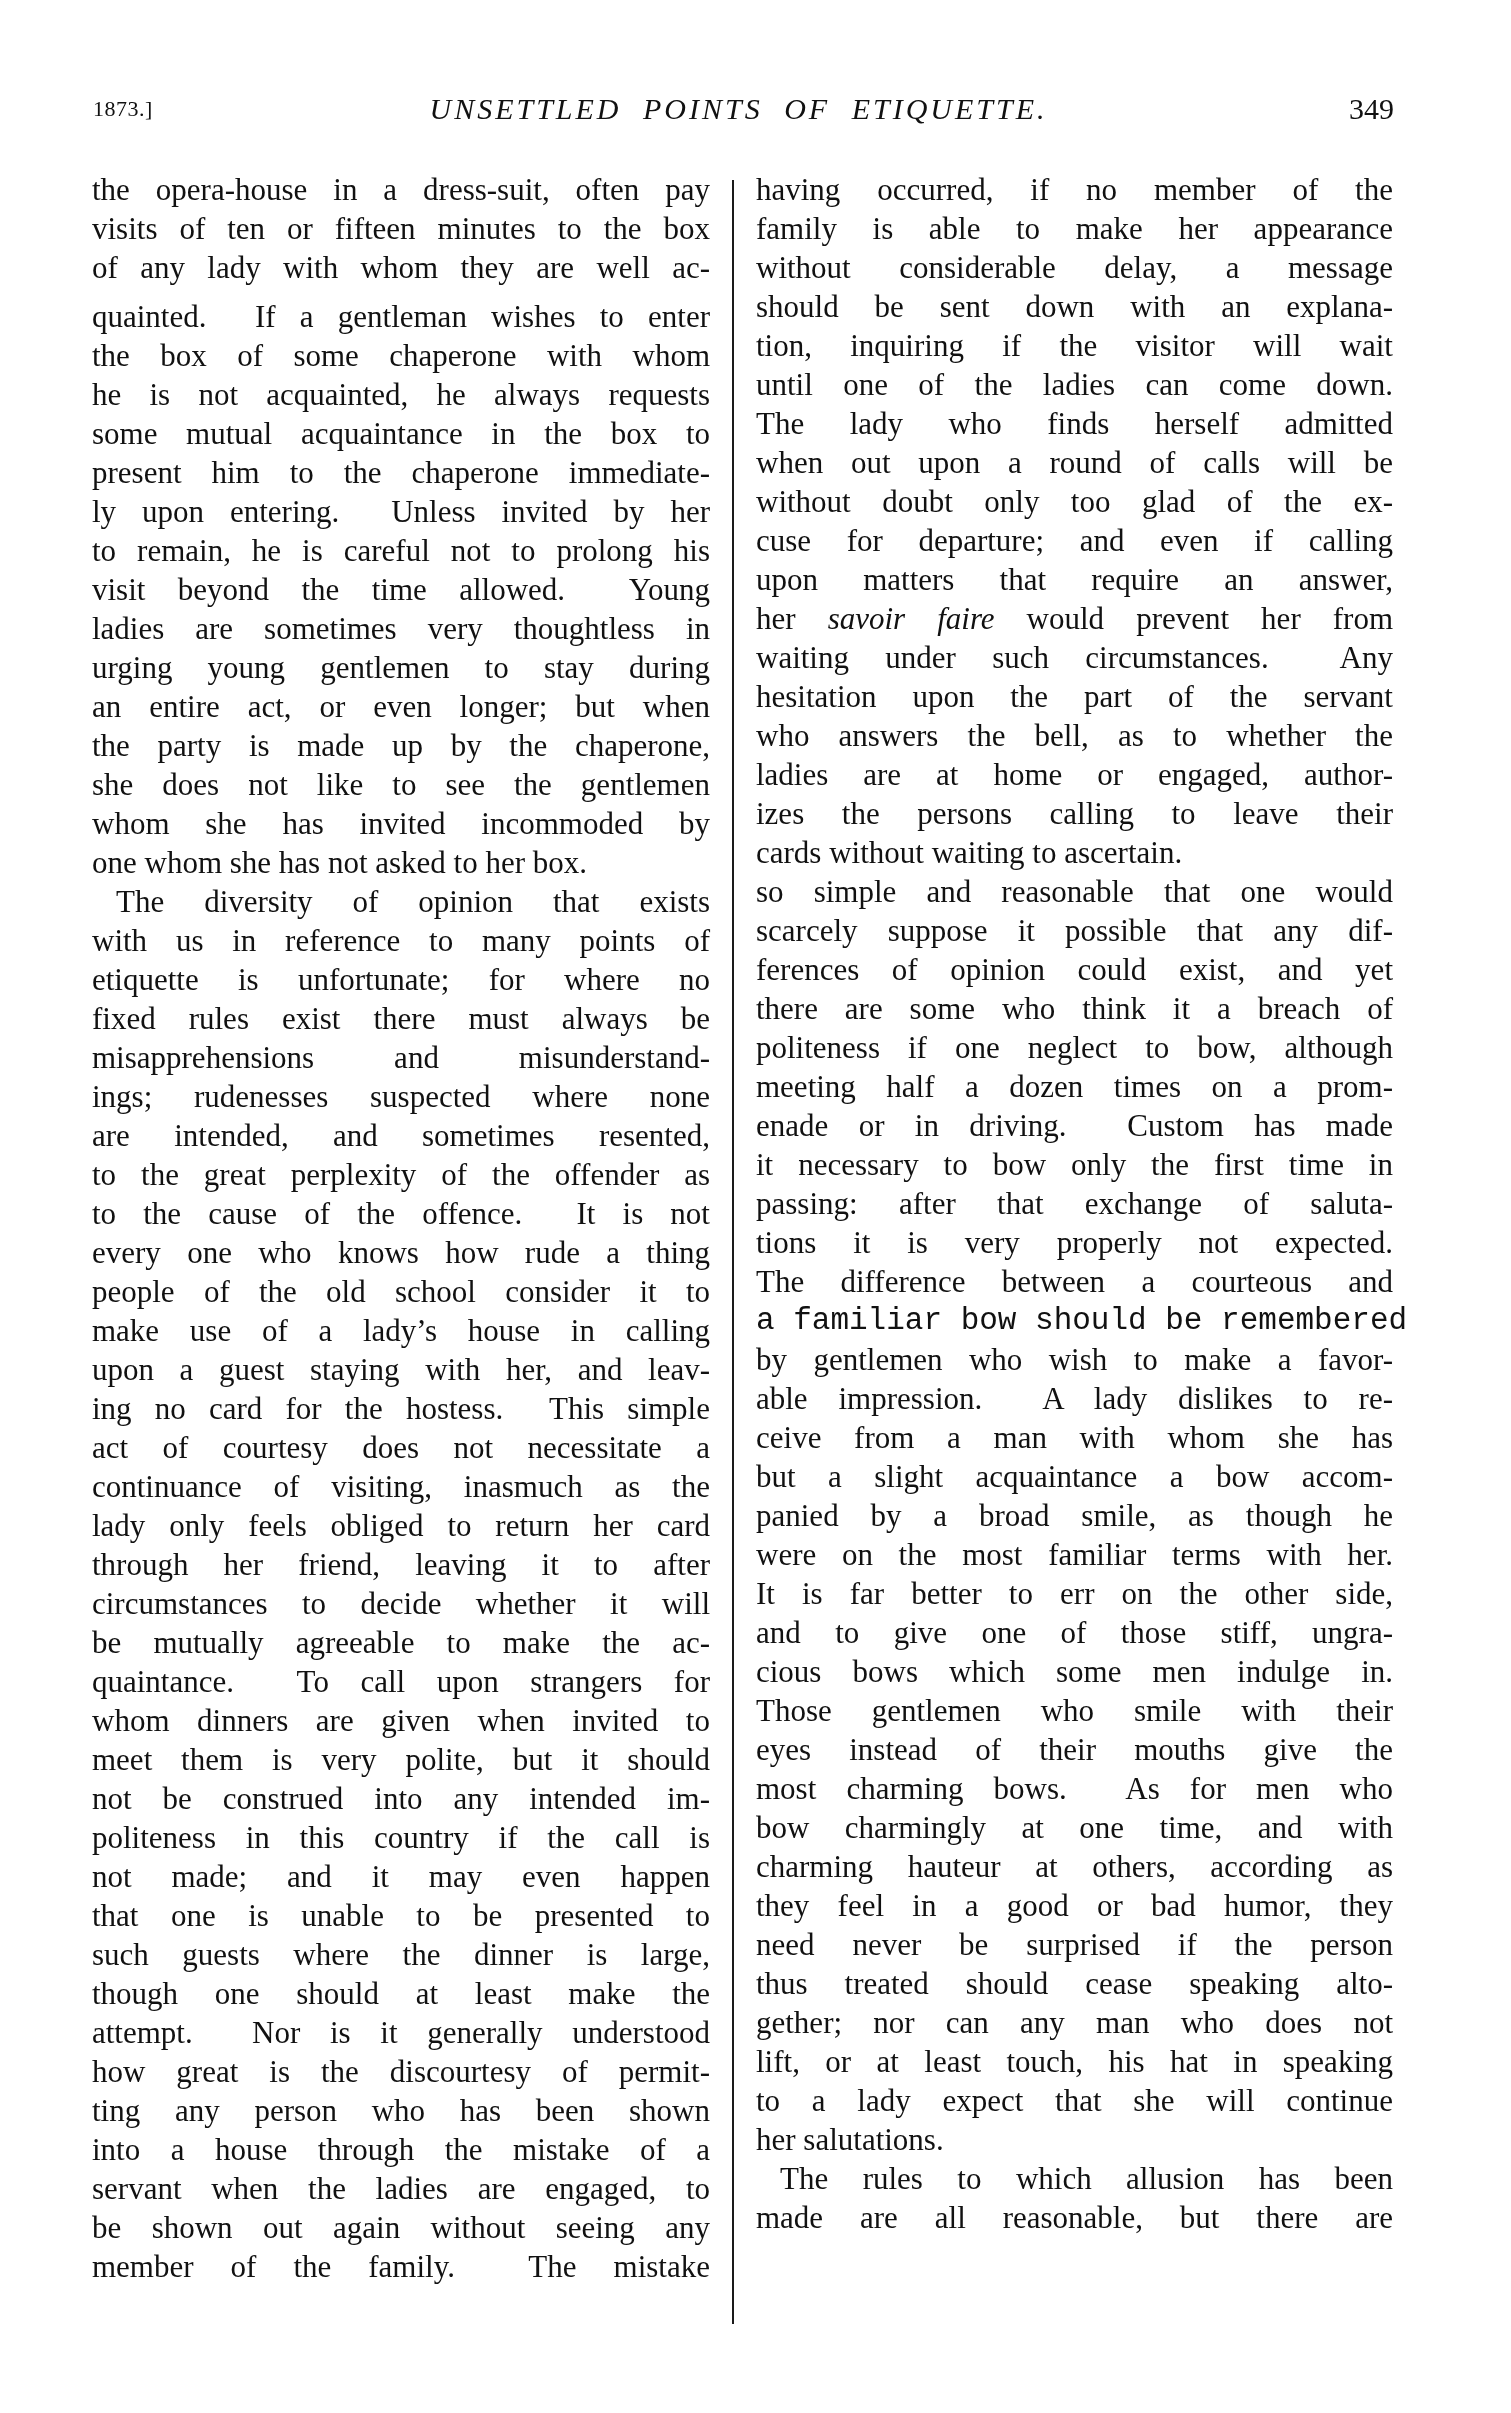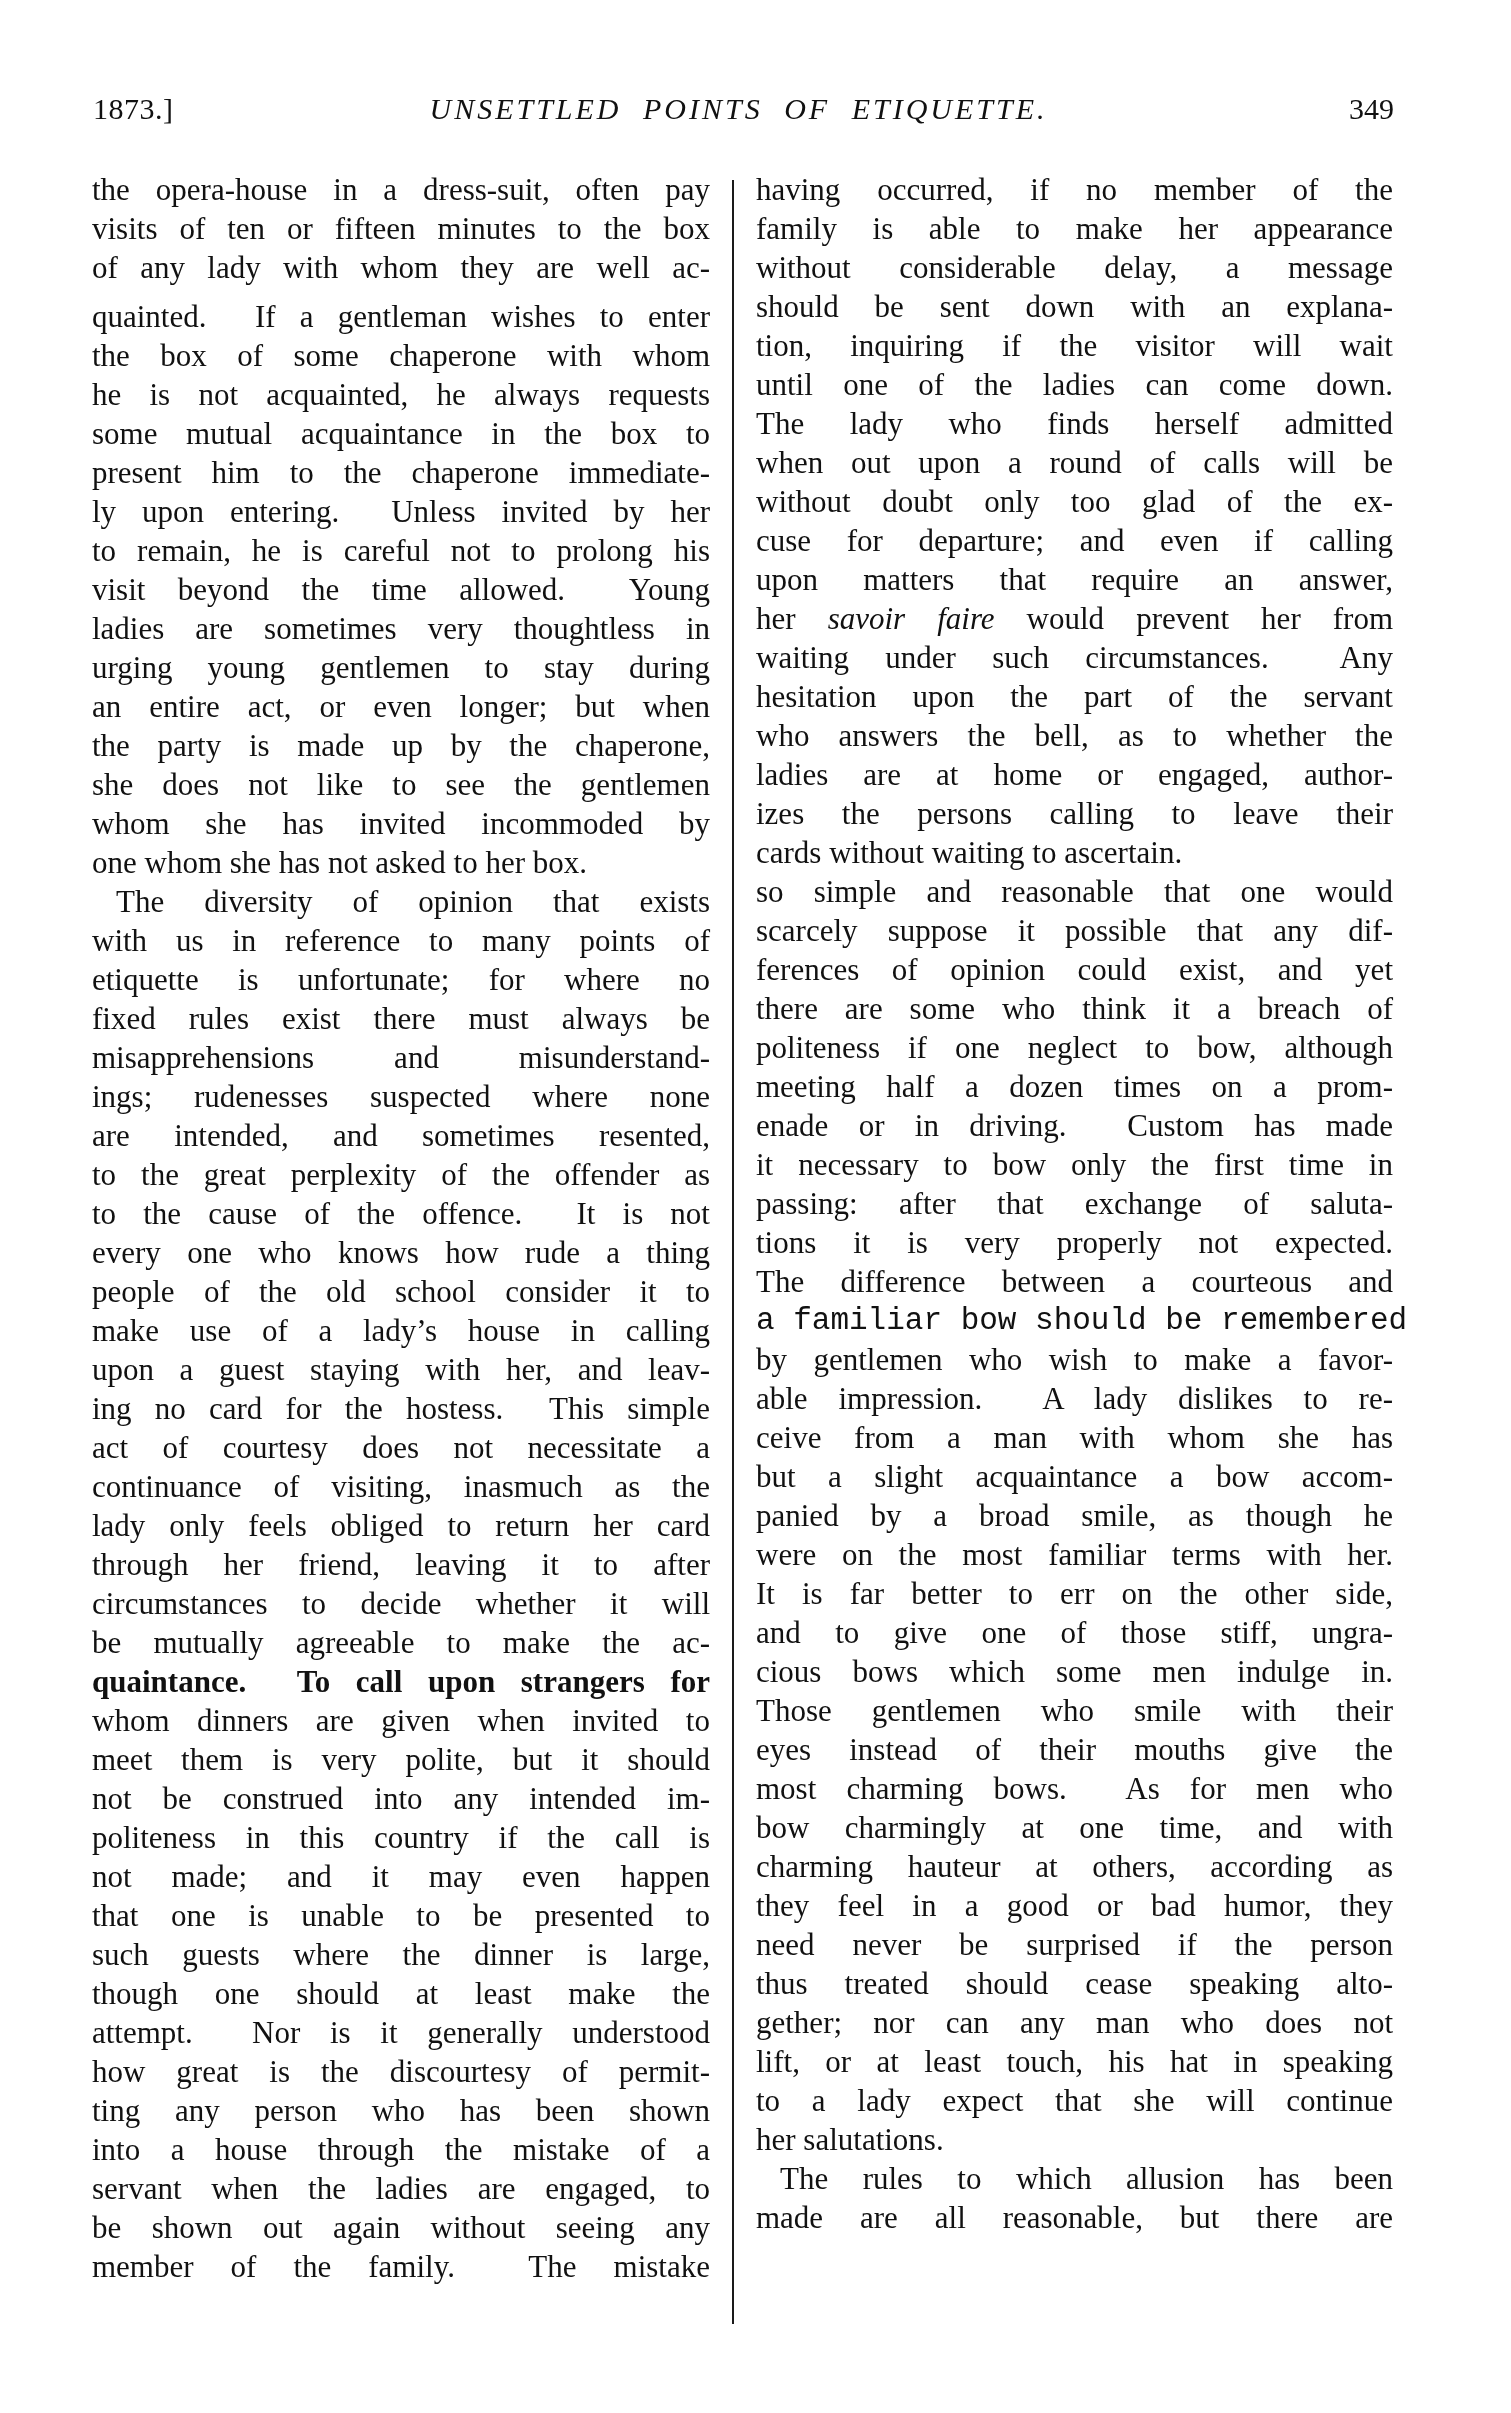--- a/index.html
+++ b/index.html
@@ -19,21 +19,21 @@
     position: absolute;
     top: 86px;
     left: 0;
     width: 1512px;
     height: 45px;
   }
   .rh-year {
     position: absolute;
     left: 93px;
     top: 0;
-    font-size: 30px;
+    font-size: 22px;
     line-height: 45px;
     letter-spacing: 0.5px;
   }
   .rh-title {
     position: absolute;
     left: 377px;
     width: 723px;
     top: 0;
     font-size: 30px;
     line-height: 45px;
@@ -131,21 +131,21 @@
     <div class="line" style="white-space: pre;">people of the old school consider it to</div>
     <div class="line" style="white-space: pre;">make use of a lady’s house in calling</div>
     <div class="line" style="white-space: pre;">upon a guest staying with her, and leav-</div>
     <div class="line" style="white-space: pre;">ing no card for the hostess.  This simple</div>
     <div class="line" style="white-space: pre;">act of courtesy does not necessitate a</div>
     <div class="line" style="white-space: pre;">continuance of visiting, inasmuch as the</div>
     <div class="line" style="white-space: pre;">lady only feels obliged to return her card</div>
     <div class="line" style="white-space: pre;">through her friend, leaving it to after</div>
     <div class="line" style="white-space: pre;">circumstances to decide whether it will</div>
     <div class="line" style="white-space: pre;">be mutually agreeable to make the ac-</div>
-    <div class="line" style="white-space: pre; font-weight: bold;">quaintance.  To call upon strangers for</div>
+    <div class="line" style="white-space: pre;">quaintance.  To call upon strangers for</div>
     <div class="line" style="white-space: pre;">whom dinners are given when invited to</div>
     <div class="line" style="white-space: pre;">meet them is very polite, but it should</div>
     <div class="line" style="white-space: pre;">not be construed into any intended im-</div>
     <div class="line" style="white-space: pre;">politeness in this country if the call is</div>
     <div class="line" style="white-space: pre;">not made; and it may even happen</div>
     <div class="line" style="white-space: pre;">that one is unable to be presented to</div>
     <div class="line" style="white-space: pre;">such guests where the dinner is large,</div>
     <div class="line" style="white-space: pre;">though one should at least make the</div>
     <div class="line" style="white-space: pre;">attempt.  Nor is it generally understood</div>
     <div class="line" style="white-space: pre;">how great is the discourtesy of permit-</div>

